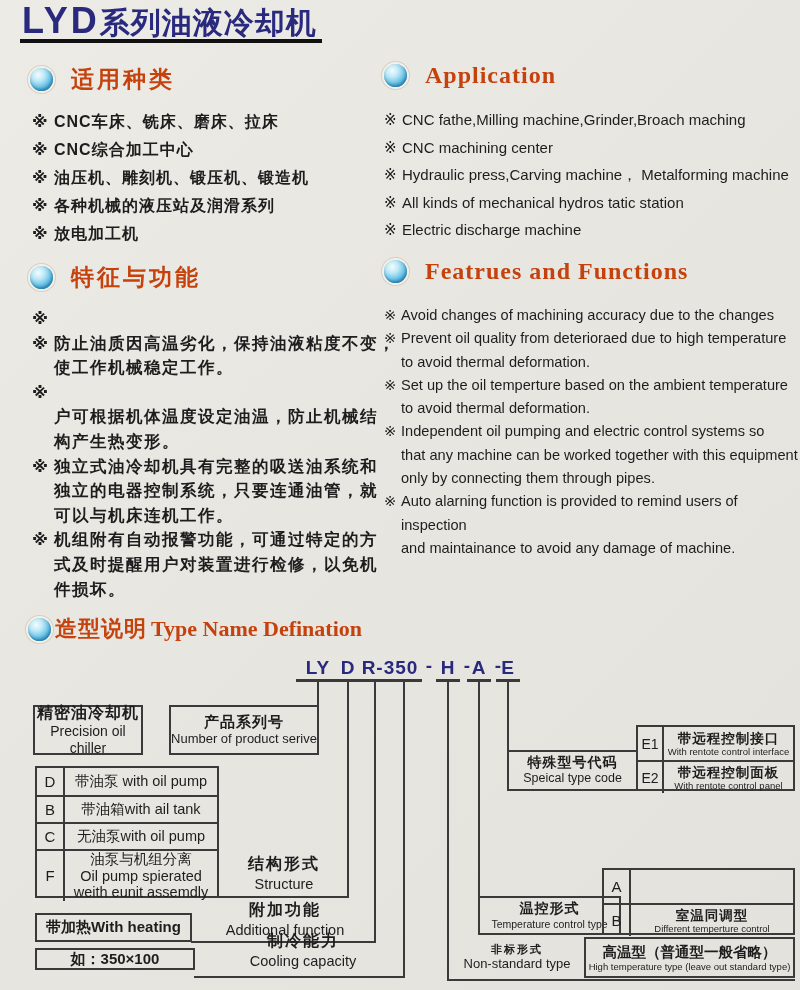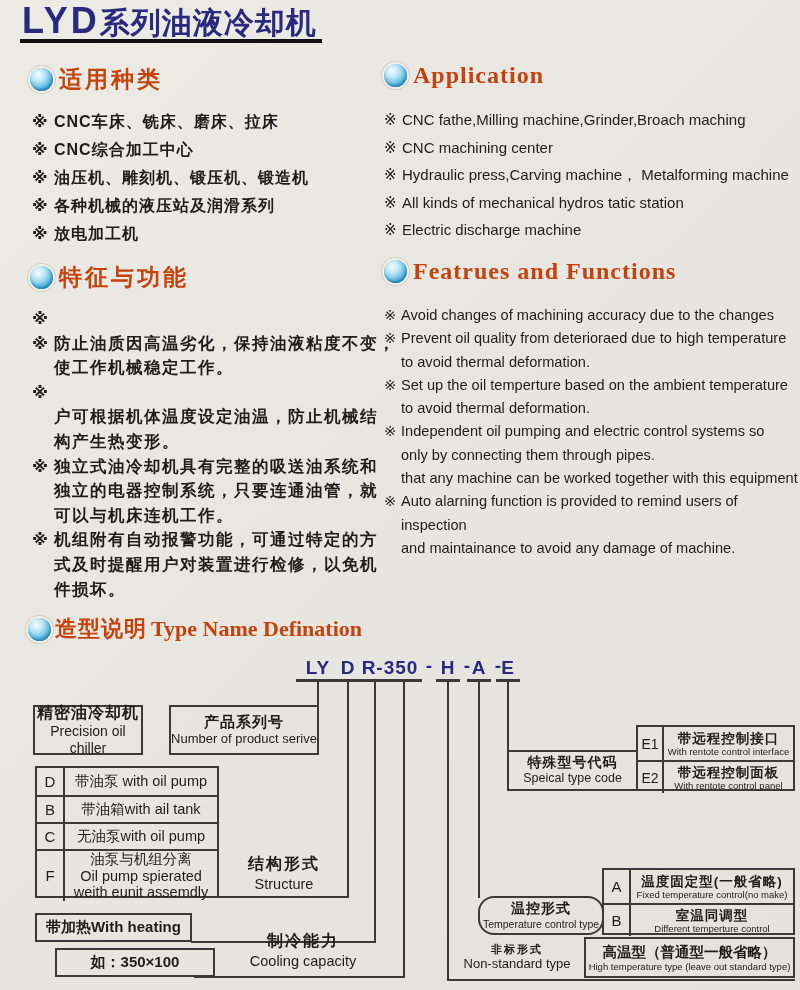--- a/index.html
+++ b/index.html
@@ -7,21 +7,21 @@
   .page{position:relative;width:800px;height:990px;margin:0 auto;overflow:hidden;
         background:linear-gradient(135deg,#edebe6 0%,#e8e6e1 45%,#e4e2dd 100%);color:#1d1d1d;}
 
   
   .title{position:absolute;left:22px;top:0px;white-space:nowrap;color:#29297d;font-weight:bold;}
   .title .latin{font-size:36px;letter-spacing:3px;}
   .title .cn{font-size:30px;letter-spacing:1px;}
   .title-rule{position:absolute;left:20px;top:39px;width:302px;height:4px;background:#111;}
 
   
-  .sec-head{position:absolute;display:flex;align-items:center;gap:6px;white-space:nowrap;}
+  .sec-head{position:absolute;display:flex;align-items:center;gap:18px;white-space:nowrap;}
   .sphere{width:23px;height:23px;border-radius:50%;flex:none;
           background:radial-gradient(circle at 36% 30%,#f4fcff 0%,#bfe9f7 28%,#5dbde3 62%,#2388ba 100%);
           box-shadow:0 0 0 2px #f4f1e8,0 0 0 3px #d6d0c2, inset -1px -2px 3px rgba(20,90,140,.55);}
   .h-cn{font-size:23px;font-weight:bold;color:#c5420d;letter-spacing:3px;}
   .h-en{font-family:"Liberation Serif","DejaVu Serif",serif;font-size:24px;font-weight:bold;color:#c5420d;letter-spacing:1px;}
   .h-cn2{font-size:22px;font-weight:bold;color:#c5420d;letter-spacing:1px;}
   .h-en2{font-family:"Liberation Serif","DejaVu Serif",serif;font-size:22px;font-weight:bold;color:#c5420d;}
 
   
   .list{position:absolute;}
@@ -212,25 +212,25 @@
       <div class="row">
       <span class="m"></span>
       <span class="t">to avoid thermal deformation.</span>
     </div>
       <div class="row">
       <span class="m">※</span>
       <span class="t">Independent oil pumping and electric control systems so</span>
     </div>
       <div class="row">
       <span class="m"></span>
+      <span class="t">that any machine can be worked together with this equipment</span>
+    </div>
+      <div class="row">
+      <span class="m"></span>
       <span class="t">only by connecting them through pipes.</span>
-    </div>
-      <div class="row">
-      <span class="m"></span>
-      <span class="t">that any machine can be worked together with this equipment</span>
     </div>
       <div class="row">
       <span class="m">※</span>
       <span class="t">Auto alarning function is provided to remind users of inspection</span>
     </div>
       <div class="row">
       <span class="m"></span>
       <span class="t">and maintainance to avoid any damage of machine.</span>
     </div>
     </div>
@@ -294,22 +294,26 @@
     </div>
     </div>
   <div class="dlabel" style="left:222px;top:852px;width:124px;height:42px;">
     <span class="bcn">结构形式</span>
     <span class="ben">Structure</span>
   </div>
 
   <div class="bx" style="left:35px;top:913px;width:157px;height:29px;">
     <span class="bcn" style="font-size:15px;letter-spacing:0;">带加热With heating</span>
   </div>
-
-  <div class="bx" style="left:35px;top:948px;width:160px;height:29px;margin-left:20px;">
+  <div class="dlabel" style="left:196px;top:901px;width:178px;height:39px;">
+    <span class="bcn">附加功能</span>
+    <span class="ben">Additional function</span>
+  </div>
+
+  <div class="bx" style="left:35px;top:948px;width:160px;height:22px;">
     <span class="bcn" style="font-size:15px;letter-spacing:0;">如：350×100</span>
   </div>
   <div class="dlabel" style="left:203px;top:941px;width:200px;height:30px;">
     <span class="bcn">制冷能力</span>
     <span class="ben">Cooling capacity</span>
   </div>
 
   <div class="bx" style="left:507px;top:750px;width:131px;height:41px;">
     <span class="bcn" style="font-size:14px;">特殊型号代码</span>
     <span class="ben" style="font-size:12.5px;">Speical type code</span>
@@ -324,31 +328,27 @@
     </div>
       <div class="trow">
       <span class="tcode">E2</span>
       <span class="tdesc">
         <span class="tcn">带远程控制面板</span>
         <span class="ten">With rentote control panel</span>
       </span>
     </div>
     </div>
 
-  <div class="bx" style="left:478px;top:896px;width:126px;height:39px;border-radius:16px;">
+  <div class="bx" style="left:478px;top:896px;width:143px;height:39px;">
     <span class="bcn" style="font-size:14px;">温控形式</span>
     <span class="ben" style="font-size:10.5px;">Temperature control type</span>
   </div>
   <div class="dtable mini-table temp-table">
       <div class="trow">
       <span class="tcode">A</span>
-      <span class="tdesc">
-        <span class="tcn">温度固定型(一般省略)</span>
-        <span class="ten">Fixed temperature control(no make)</span>
-      </span>
     </div>
       <div class="trow">
       <span class="tcode">B</span>
       <span class="tdesc">
         <span class="tcn">室温同调型</span>
         <span class="ten">Different temperture control</span>
       </span>
     </div>
     </div>
 

